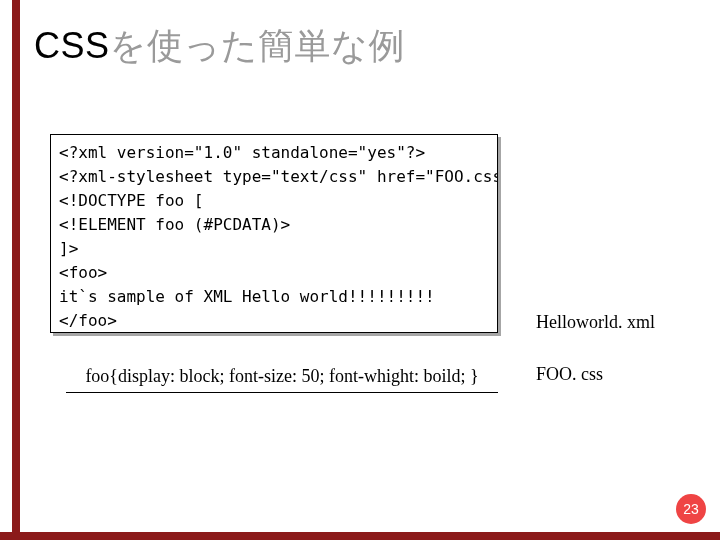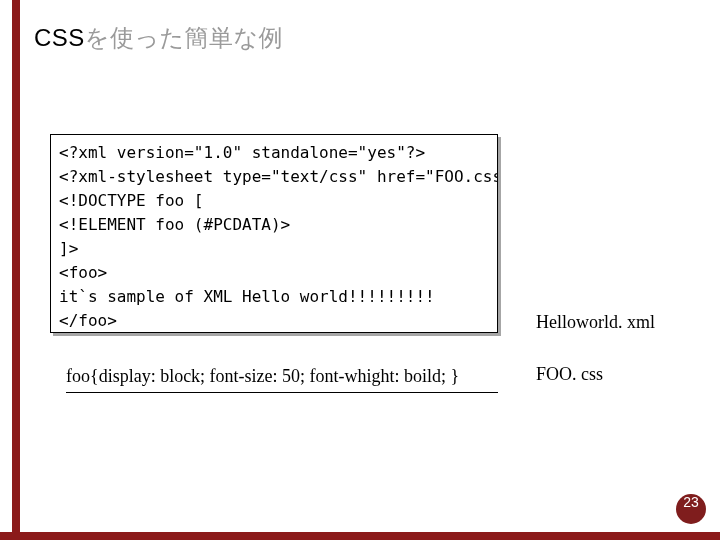--- a/index.html
+++ b/index.html
@@ -31,21 +31,21 @@
     left: 0;
     bottom: 0;
     width: 720px;
     height: 8px;
     background: #8b1a1a;
   }
   .title {
     position: absolute;
     left: 34px;
     top: 22px;
-    font-size: 24px;
+    font-size: 36px;
     font-weight: 400;
     letter-spacing: 0.5px;
   }
   .title .en {
     color: #000;
     font-family: "Arial", sans-serif;
   }
   .title .jp {
     color: #9a9a9a;
   }
@@ -76,21 +76,21 @@
     color: #000;
   }
   .cssbox {
     position: absolute;
     left: 66px;
     top: 362px;
     width: 432px;
     font-size: 18px;
     font-family: "Times New Roman", serif;
     color: #000;
-    text-align: left;
+    text-align: center;
     padding: 4px 0;
   }
   .cssbox::after {
     content: "";
     position: absolute;
     left: 0;
     right: 0;
     bottom: -2px;
     height: 1px;
     background: #000;
@@ -104,26 +104,26 @@
     color: #000;
     text-align: right;
   }
   .pagenum {
     position: absolute;
     right: 14px;
     bottom: 16px;
     width: 30px;
     height: 30px;
     border-radius: 50%;
-    background: #7f1d1d;
+    background: #ef4444;
     color: #fff;
     font-size: 14px;
     font-family: sans-serif;
     display: flex;
-    align-items: flex-start;
+    align-items: center;
     justify-content: center;
   }
 </style>
 </head>
 <body>
 
 <div class="slide">
 
   <div class="border-left"></div>
   <div class="border-bottom"></div>

